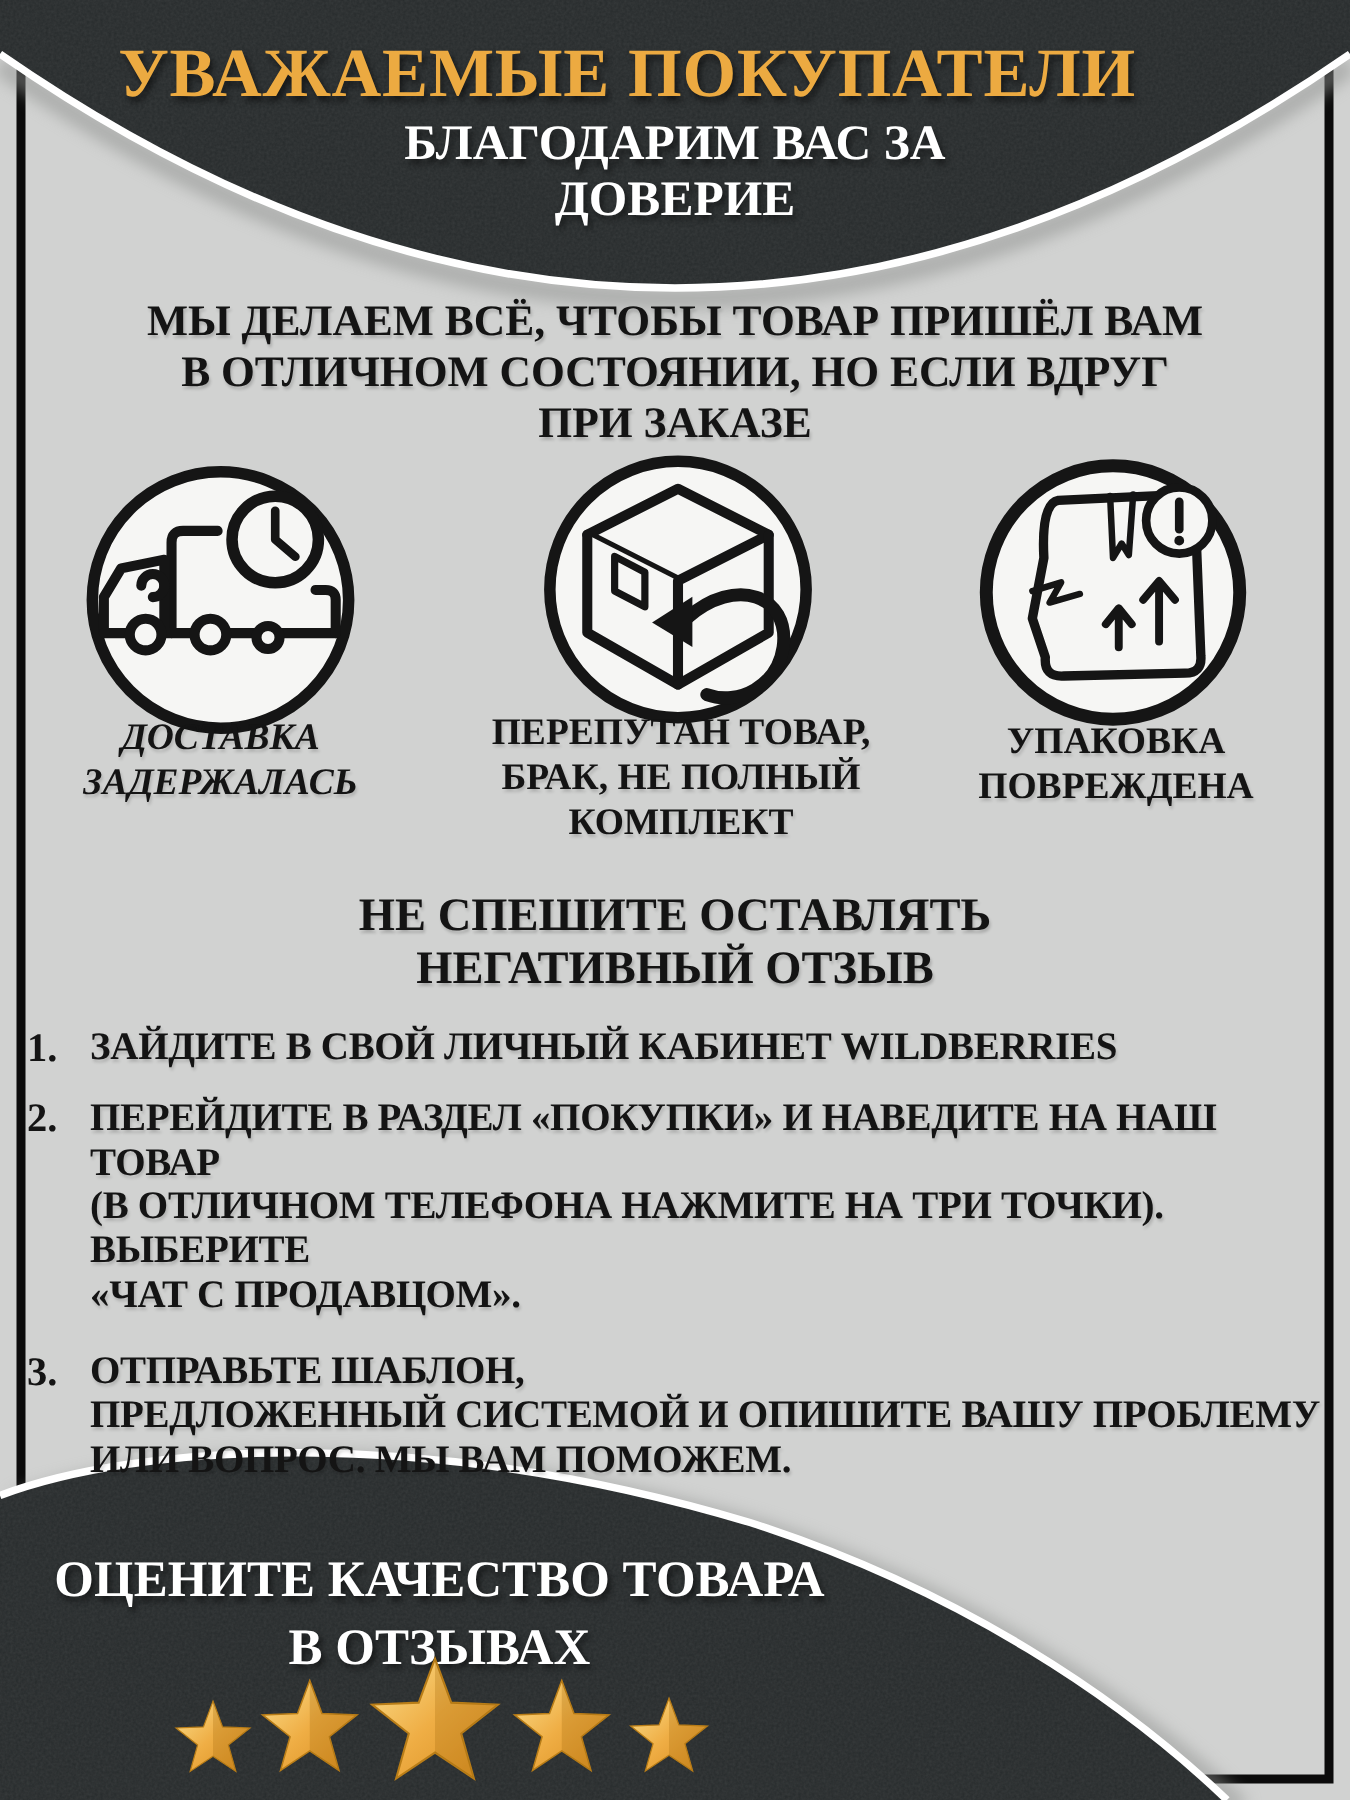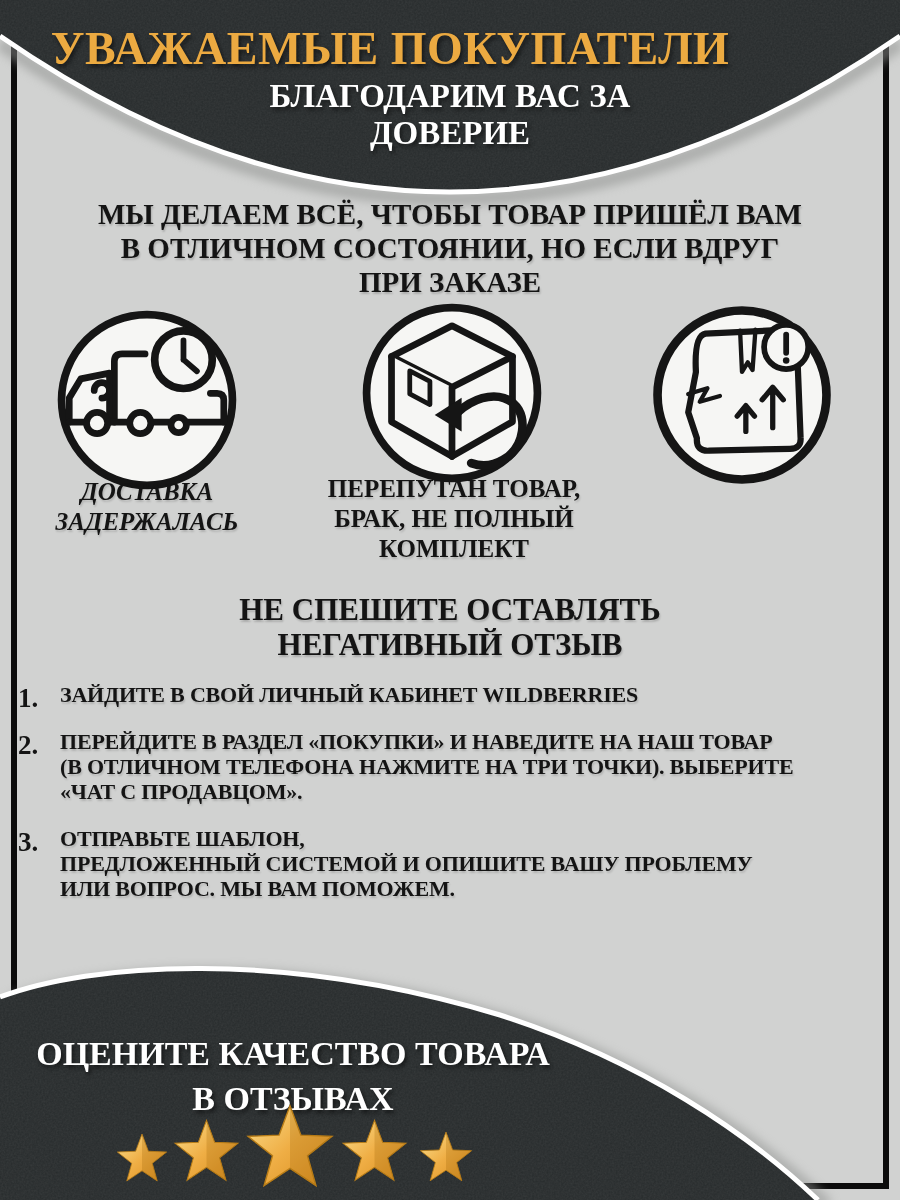--- a/index.html
+++ b/index.html
@@ -6,36 +6,36 @@
   .stage{position:relative;width:900px;height:1200px;overflow:hidden;
          background:#d1d2d1;font-family:"Liberation Serif","DejaVu Serif",serif;
          font-weight:bold;color:#141414;}
   .frame{position:absolute;left:11px;top:-20px;width:878px;height:1209px;
          border:6px solid #0b0b0b;box-sizing:border-box;z-index:1;}
   svg.blob{position:absolute;left:0;z-index:2;display:block;}
   #headerBlob{top:0;}
   #footerBlob{top:952px;}
   .txt{position:absolute;white-space:pre-line;text-align:center;}
   .hdr-title{top:22px;left:0;width:780px;font-size:46px;letter-spacing:.5px;
-             color:#ecaa41;z-index:3;text-shadow:2px 3px 4px rgba(0,0,0,.55);}
+             color:#ecaa41;z-index:3;text-shadow:2px 3px 4px rgba(0,0,0,.55);padding-left:28px;}
   .hdr-sub{top:78px;left:0;width:900px;font-size:33px;line-height:1.12;color:#ffffff;
            z-index:3;text-shadow:2px 3px 4px rgba(0,0,0,.5);}
   .intro{top:197px;left:50px;width:800px;font-size:29px;line-height:1.18;z-index:3;
          text-shadow:1px 2px 2px rgba(0,0,0,.18);}
   .icon-svg{position:absolute;z-index:3;}
   .issue-label{font-size:25px;line-height:1.2;z-index:3;text-shadow:1px 2px 2px rgba(0,0,0,.15);}
   .lbl1{top:477px;left:22px;width:250px;font-style:italic;}
   .lbl2{top:474px;left:325px;width:258px;}
   .lbl3{top:480px;left:622px;width:244px;}
   .warning{top:593px;left:100px;width:700px;font-size:31px;line-height:1.12;z-index:3;
            text-shadow:1px 2px 2px rgba(0,0,0,.18);}
   .steps{position:absolute;top:683px;left:18px;width:866px;z-index:3;}
   .step{display:flex;align-items:flex-start;margin-bottom:17px;}
   .step-num{width:42px;flex:0 0 42px;font-size:27px;line-height:1.12;}
-  .step-text{font-size:22px;line-height:1.13;white-space:pre-line;letter-spacing:-.2px;
+  .step-text{font-size:26px;line-height:1.13;white-space:pre-line;letter-spacing:-.2px;
              text-shadow:1px 2px 2px rgba(0,0,0,.15);}
   .step:nth-child(2){margin-bottom:22px;}
   .footer-text{top:1032px;left:12px;width:562px;font-size:34px;line-height:1.32;color:#ffffff;
                z-index:3;text-shadow:2px 3px 4px rgba(0,0,0,.55);}
   .star{position:absolute;z-index:3;}
 </style>
 </head>
 <body>
 
 <div class="stage">
@@ -120,20 +120,22 @@
       <path d="M146,37 L146,56" stroke-width="6"></path>
     </g>
     <circle cx="146" cy="64" r="3.4" fill="#151515"></circle>
   </svg>
 
   <div class="txt issue-label lbl1">ДОСТАВКА
 ЗАДЕРЖАЛАСЬ</div>
   <div class="txt issue-label lbl2">ПЕРЕПУТАН ТОВАР,
 БРАК, НЕ ПОЛНЫЙ
 КОМПЛЕКТ</div>
+  <div class="txt issue-label lbl3">УПАКОВКА
+ПОВРЕЖДЕНА</div>
 
   <div class="txt warning">НЕ СПЕШИТЕ ОСТАВЛЯТЬ
 НЕГАТИВНЫЙ ОТЗЫВ</div>
 
   <div class="steps">
     <div class="step">
       <div class="step-num">1.</div>
       <div class="step-text">ЗАЙДИТЕ В СВОЙ ЛИЧНЫЙ КАБИНЕТ  WILDBERRIES</div>
     </div>
     <div class="step">

